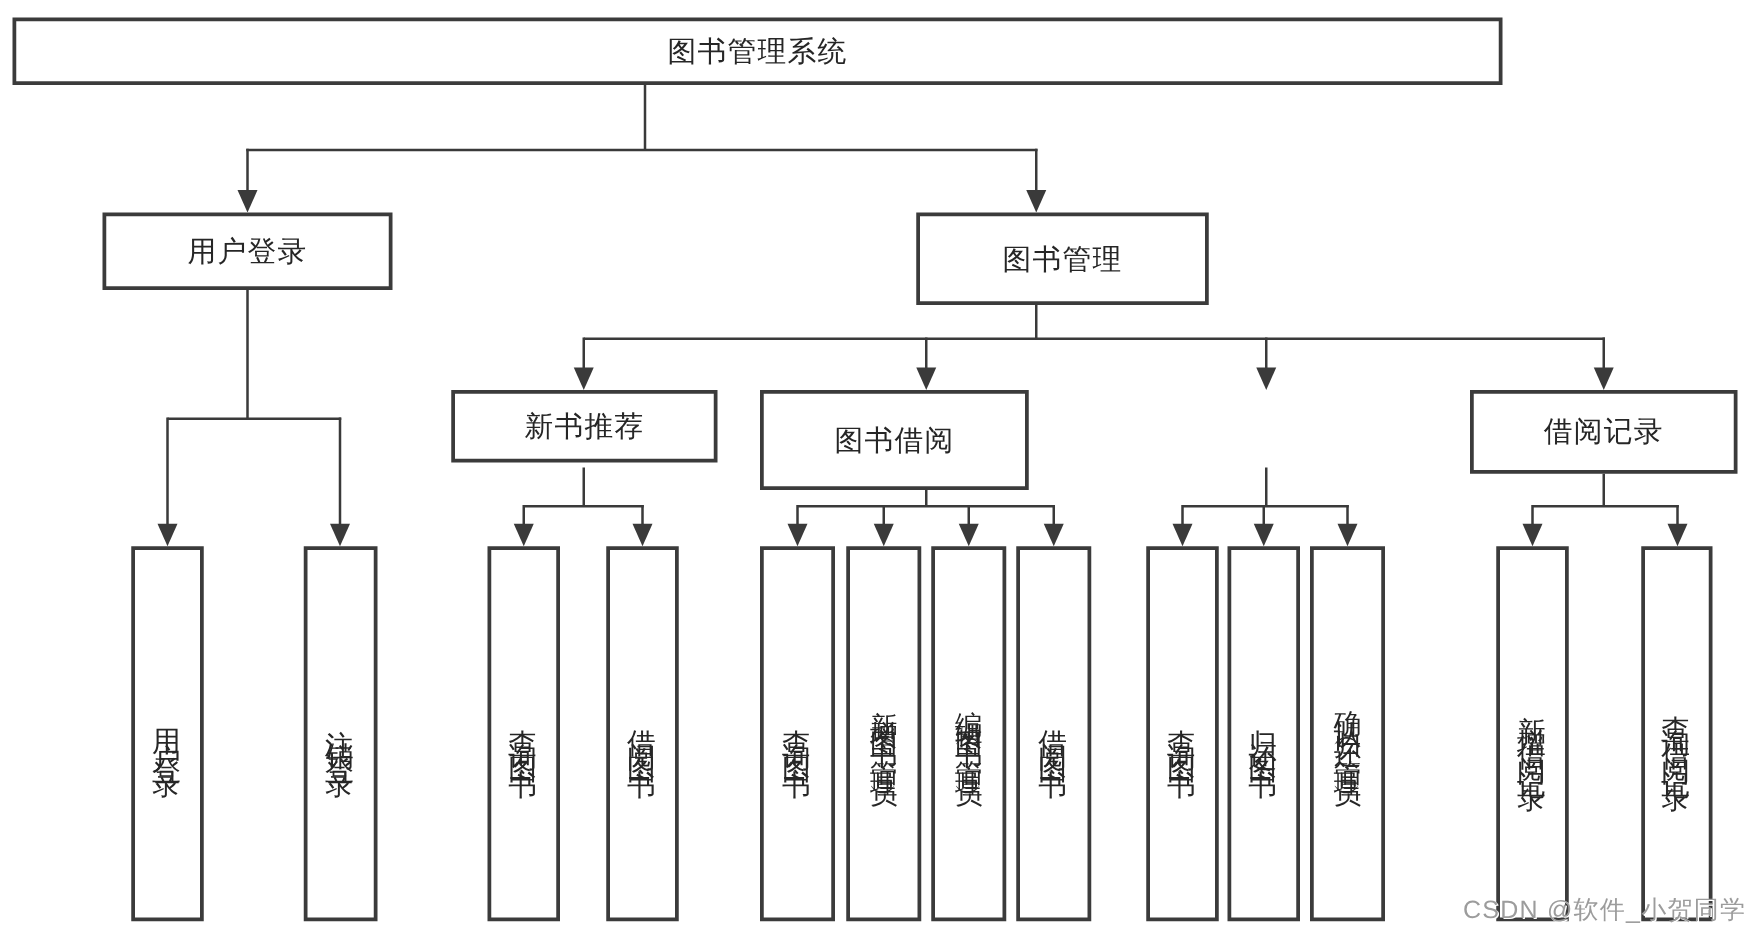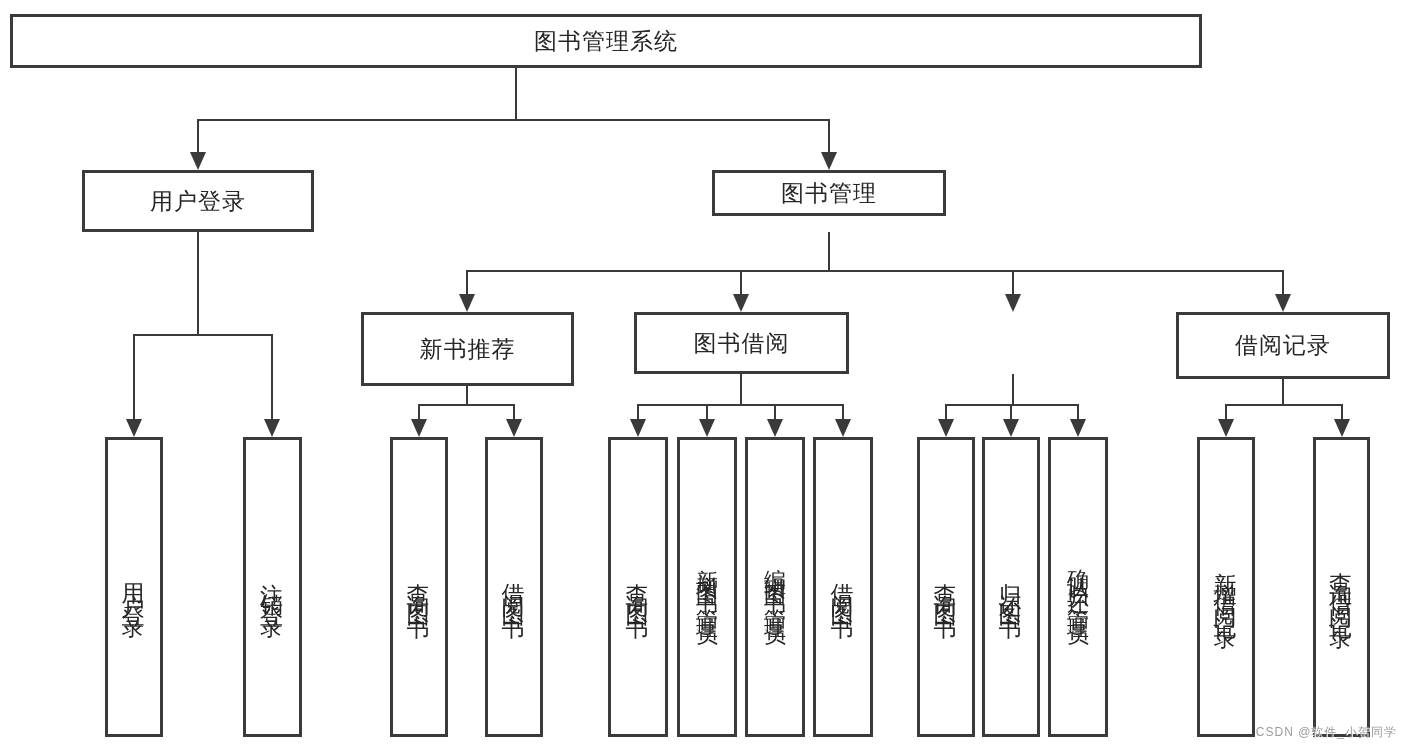--- a/index.html
+++ b/index.html
@@ -48,21 +48,21 @@
     position:absolute;width:0;height:0;
     border-left:8px solid transparent;
     border-right:8px solid transparent;
     border-top:18px solid #3a3a3a;
     z-index:1;
   }
   .watermark{
     position:absolute;
     right:8px;bottom:6px;
     color:#9c9c9c;
-    font-size:12px;
+    font-size:20px;
     letter-spacing:1px;
     z-index:5;
     text-shadow:1px 1px 0 #ffffff;
   }
 </style>
 </head>
 <body>
 
 <div class="canvas">
 
@@ -125,28 +125,28 @@
   <div class="vl" style="left:1341px;top:404px;height:16px"></div>
   <div class="arr" style="left:1334px;top:419px"></div>
 
   <div class="node" style="left:10px;top:14px;width:1192px;height:54px">
     <span>图书管理系统</span>
   </div>
 
   <div class="node" style="left:82px;top:170px;width:232px;height:62px">
     <span>用户登录</span>
   </div>
-  <div class="node" style="left:712px;top:170px;width:234px;height:46px">
+  <div class="node" style="left:733px;top:170px;width:234px;height:74px">
     <span>图书管理</span>
   </div>
 
-  <div class="node" style="left:361px;top:312px;width:213px;height:74px">
+  <div class="node" style="left:361px;top:312px;width:213px;height:58px">
     <span>新书推荐</span>
   </div>
-  <div class="node" style="left:634px;top:312px;width:215px;height:62px">
+  <div class="node" style="left:608px;top:312px;width:215px;height:80px">
     <span>图书借阅</span>
   </div>
   <div class="node" style="left:1176px;top:312px;width:214px;height:67px">
     <span>借阅记录</span>
   </div>
 
   <div class="vnode" style="left:105px;top:437px;width:58px;height:300px">
     <span>用户登录</span>
   </div>
   <div class="vnode" style="left:243px;top:437px;width:59px;height:300px">

